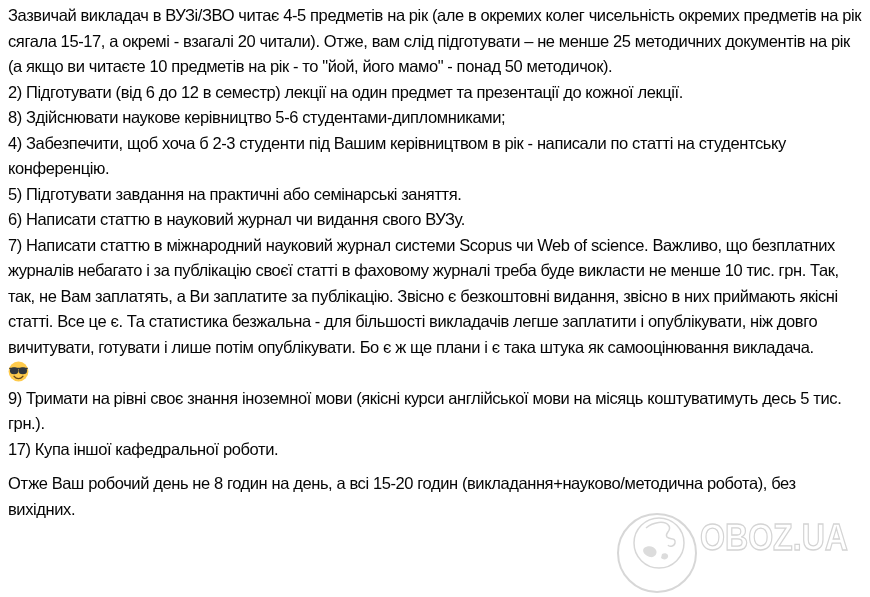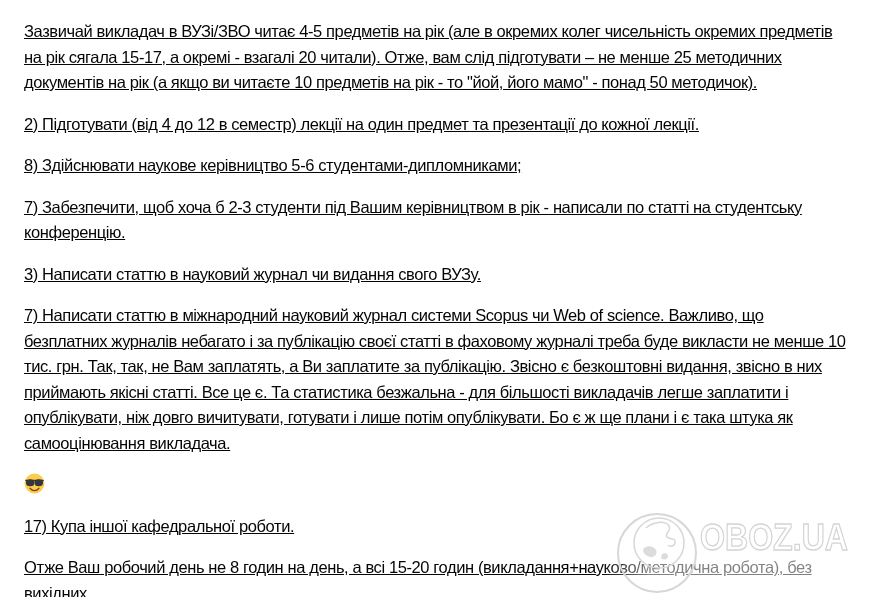--- a/index.html
+++ b/index.html
@@ -18,22 +18,21 @@
   .post {
     position: absolute;
     left: 8px;
     top: 3px;
     width: 856px;
     font-size: 16.5px;
     line-height: 25.5px;
     letter-spacing: -0.4px;
   }
   .para {
-    margin: 16px;
-    text-decoration: underline;
+    margin: 0;
   }
   .conclusion {
     margin-top: 9px;
   }
   .emoji {
     display: inline-block;
     width: 21px;
     height: 21px;
     vertical-align: -4px;
     margin-right: 5px;
@@ -59,32 +58,34 @@
   .wm-text {
     font-family: "Liberation Sans", sans-serif;
     font-weight: bold;
   }
 </style>
 </head>
 <body>
 
 <div class="post">
   <p class="para">Зазвичай викладач в ВУЗі/ЗВО читає 4-5 предметів на рік (але в окремих колег чисельність окремих предметів на рік сягала 15-17, а окремі - взагалі 20 читали). Отже, вам слід підготувати – не менше 25 методичних документів на рік (а якщо ви читаєте 10 предметів на рік - то "йой, його мамо" - понад 50 методичок).</p>
-  <p class="para">2) Підготувати (від 4 до 12 в семестр) лекції на один предмет та презентації до кожної лекції.</p>
+  <p class="para">2) Підготувати (від 6 до 12 в семестр) лекції на один предмет та презентації до кожної лекції.</p>
   <p class="para">8) Здійснювати наукове керівництво 5-6 студентами-дипломниками;</p>
-  <p class="para">7) Забезпечити, щоб хоча б 2-3 студенти під Вашим керівництвом в рік - написали по статті на студентську конференцію.</p>
-  <p class="para">3) Написати статтю в науковий журнал чи видання свого ВУЗу.</p>
+  <p class="para">4) Забезпечити, щоб хоча б 2-3 студенти під Вашим керівництвом в рік - написали по статті на студентську конференцію.</p>
+  <p class="para">5) Підготувати завдання на практичні або семінарські заняття.</p>
+  <p class="para">6) Написати статтю в науковий журнал чи видання свого ВУЗу.</p>
   <p class="para">7) Написати статтю в міжнародний науковий журнал системи Scopus чи Web of science. Важливо, що безплатних журналів небагато і за публікацію своєї статті в фаховому журналі треба буде викласти не менше 10 тис. грн. Так, так, не Вам заплатять, а Ви заплатите за публікацію. Звісно є безкоштовні видання, звісно в них приймають якісні статті. Все це є. Та статистика безжальна - для більшості викладачів легше заплатити і опублікувати, ніж довго вичитувати, готувати і лише потім опублікувати. Бо є ж ще плани і є така штука як самооцінювання викладача.</p>
   <p class="para"><span class="emoji"><svg viewBox="0 0 36 36" aria-hidden="true">
           <circle cx="18" cy="18" r="17" fill="#ffcb4c"></circle>
           <rect x="2" y="11.6" width="32" height="2.6" rx="1.3" fill="#31373d"></rect>
           <ellipse cx="10.6" cy="16.8" rx="7.3" ry="6" fill="#31373d"></ellipse>
           <ellipse cx="25.4" cy="16.8" rx="7.3" ry="6" fill="#31373d"></ellipse>
           <path d="M10.5 26.3 c2.2 2.6 4.7 3.9 7.5 3.9 c2.8 0 5.3 -1.3 7.5 -3.9" stroke="#65471b" stroke-width="2.4" fill="none" stroke-linecap="round"></path>
         </svg></span></p>
+  <p class="para">9) Тримати на рівні своє знання іноземної мови (якісні курси англійської мови на місяць коштуватимуть десь 5 тис. грн.).</p>
   <p class="para">17) Купа іншої кафедральної роботи.</p>
   <p class="para conclusion">Отже Ваш робочий день не 8 годин на день, а всі 15-20 годин (викладання+науково/методична робота), без вихідних.</p>
 </div>
 
 <div class="watermark">
   <svg viewBox="0 0 270 99" aria-hidden="true">
     <defs>
       <linearGradient id="wmfade" x1="0" y1="0" x2="1" y2="0">
         <stop offset="0" stop-color="#ffffff" stop-opacity="0"></stop>
         <stop offset="0.18" stop-color="#ffffff" stop-opacity="0.5"></stop>

